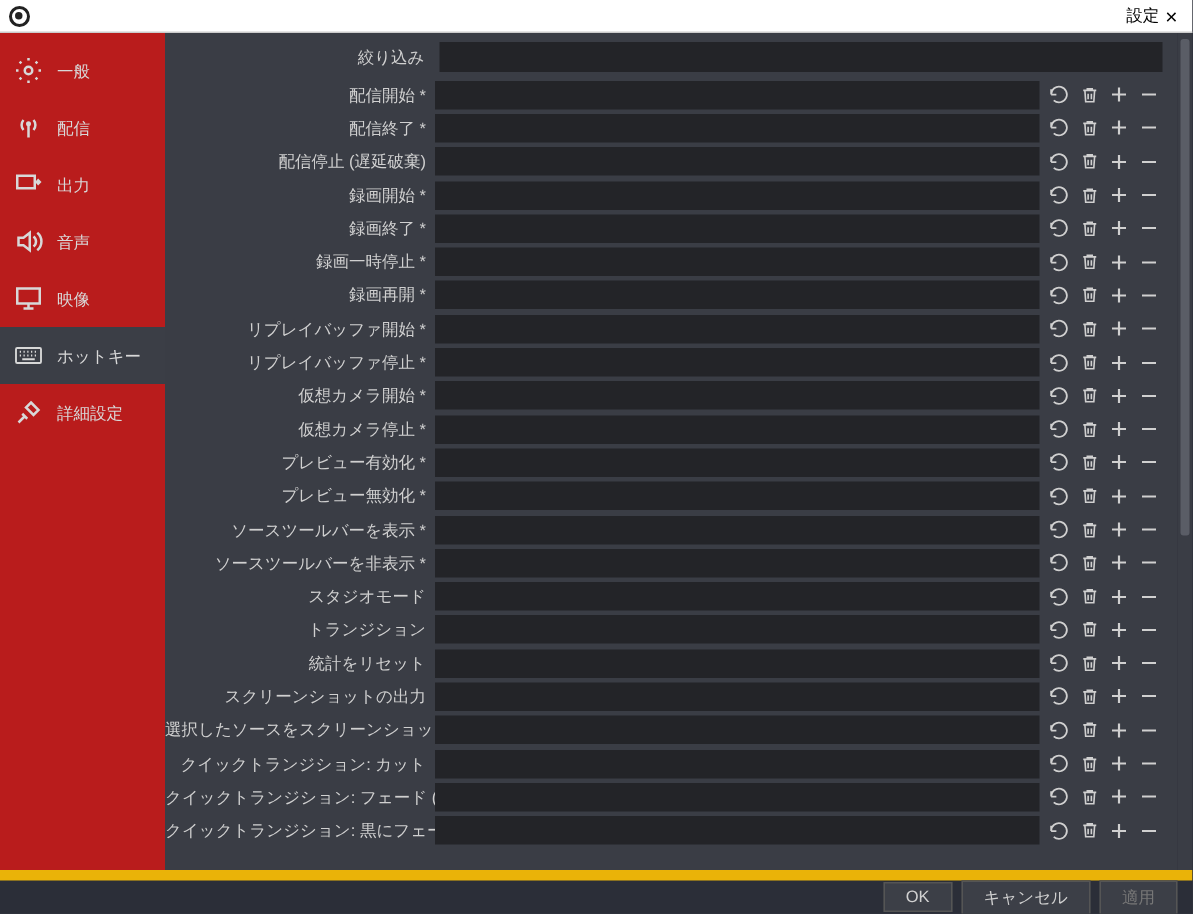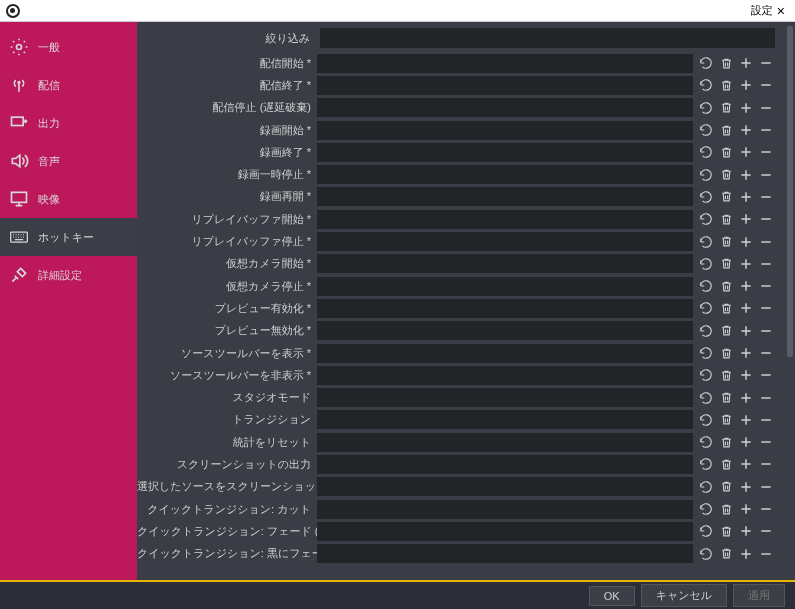--- a/index.html
+++ b/index.html
@@ -3,37 +3,37 @@
 <meta charset="utf-8">
 <style>
   * { box-sizing: border-box; margin: 0; padding: 0; }
   body { font-family: "Meiryo", "Yu Gothic", sans-serif; font-size: 11px; background: #2b2e38; color: #d0d0d0; width: 795px; height: 609px; overflow: hidden; }
   .titlebar { background: #fff; color: #000; height: 22px; display: flex; align-items: center; padding: 0 6px; border-bottom: 1px solid #ccc; text-align: right; }
   .titlebar .app-icon { width: 14px; height: 14px; border-radius: 50%; border: 2px solid #222; margin-right: 6px; position: relative; }
   .titlebar .app-icon::after { content: ""; position: absolute; width: 5px; height: 5px; background: #222; border-radius: 50%; top: 2px; left: 2px; }
   .titlebar .title { flex: 1; font-size: 11px; }
   .titlebar .close { font-size: 14px; cursor: pointer; padding: 0 4px; }
   .body { display: flex; height: 558px; background: #2b2e38; }
-  .sidebar { width: 137px; background: #be185d; padding-top: 6px; }
+  .sidebar { width: 110px; background: #b91c1c; padding-top: 6px; }
   .side-item { display: flex; align-items: center; padding: 8px 8px; cursor: pointer; color: #d8d8d8; }
   .side-item.active { background: #3b3e46; text-align: right; }
   .side-item .icon { width: 22px; height: 22px; margin-right: 8px; display: flex; align-items: center; justify-content: center; }
   .side-item .icon svg { stroke: #d8d8d8; fill: none; }
   .main { flex: 1; background: #3a3d45; display: flex; flex-direction: column; padding: 4px 0 4px 0; }
   .filter-row { display: flex; align-items: center; padding: 2px 10px 4px 0; gap: 4px; }
   .filter-label { width: 179px; text-align: right; padding-right: 6px; font-size: 11px; font-family: Liberation Serif, serif; }
   .filter-input { flex: 1; height: 20px; background: #232428; border: none; color: #d0d0d0; padding: 0 4px; }
   .scroll { flex: 1; overflow-y: auto; padding-right: 4px; }
   .row { display: flex; align-items: center; height: 22.3px; padding-right: 6px; }
   .row-label { width: 180px; text-align: right; padding-right: 6px; font-size: 11px; white-space: nowrap; }
   .row-input { flex: 1; height: 19px; background: #232428; border: none; color: #d0d0d0; padding: 0 4px; font-size: 11px; }
   .row-btns { display: flex; gap: 2px; margin-left: 4px; }
   .ibtn { width: 18px; height: 18px; display: flex; align-items: center; justify-content: center; cursor: pointer; color: #d0d0d0; }
   .ibtn svg { stroke: #d0d0d0; fill: none; }
-  .footer { height: 29px; background: #2b2e38; display: flex; justify-content: flex-end; align-items: center; padding: 0 10px; gap: 6px; border-top: 2px solid #eab308; }
+  .footer { height: 29px; background: #2b2e38; display: flex; justify-content: flex-end; align-items: center; padding: 0 10px; gap: 6px; border-top: 7px solid #eab308; }
   .btn { background: #3c3f47; color: #d0d0d0; border: 1px solid #555; padding: 3px 14px; font-size: 11px; cursor: pointer; }
   .btn.disabled { color: #777; cursor: default; }
   
   .scroll::-webkit-scrollbar { width: 10px; }
   .scroll::-webkit-scrollbar-track { background: #3a3d45; }
   .scroll::-webkit-scrollbar-thumb { background: #5a5d66; border-radius: 2px; }
   .scrollbar-stub { width: 10px; background: #3a3d45; position: relative; }
   .scrollbar-stub::before { content:""; position:absolute; top:4px; bottom:40%; left:2px; right:2px; background:#5a5d66; border-radius:2px; }
 </style>
 </head>

